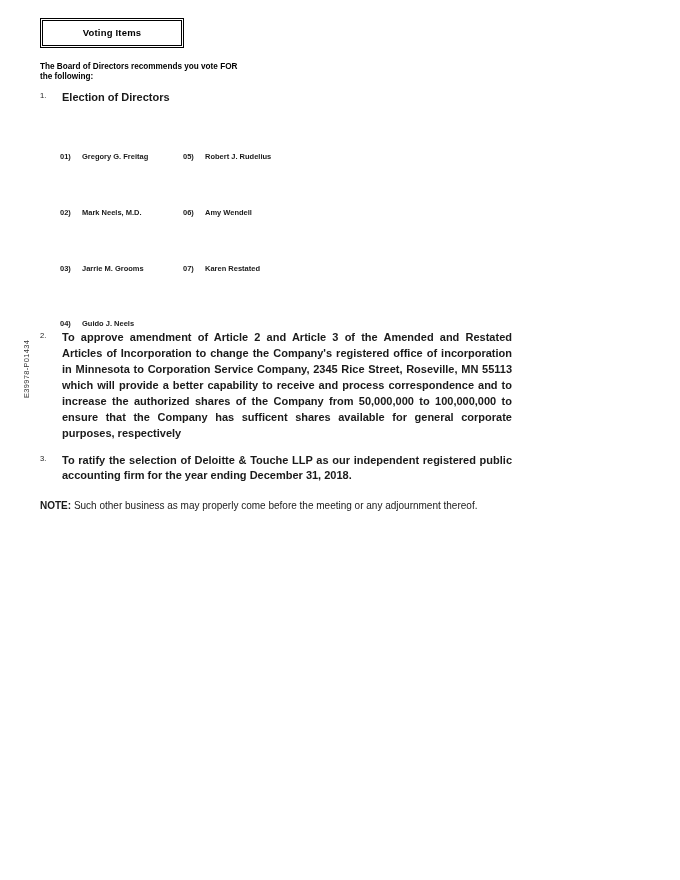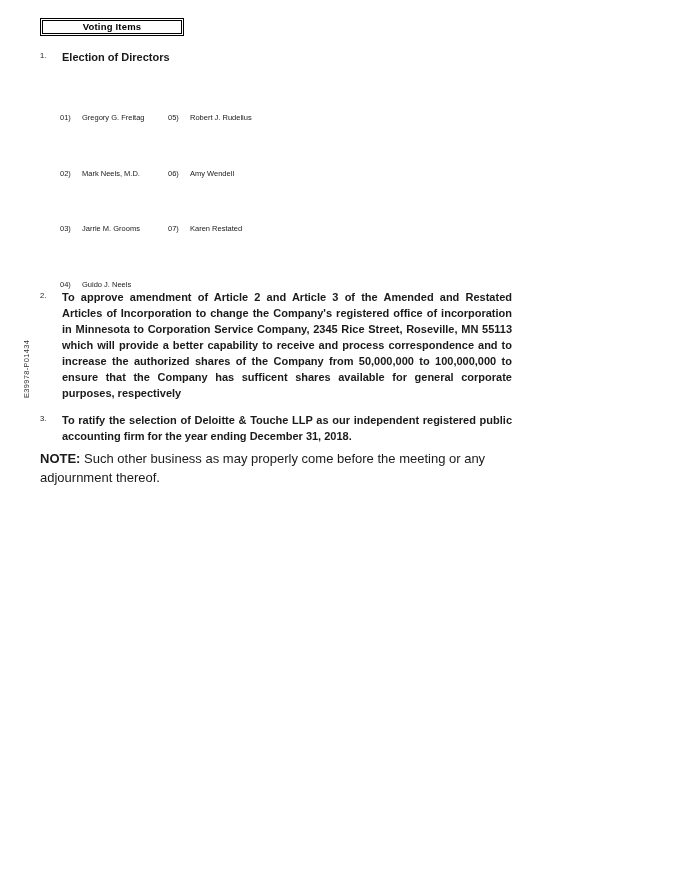--- a/index.html
+++ b/index.html
@@ -40,21 +40,21 @@
     position: absolute;
     left: 40px;
     top: 18px;
     width: 472px;
   }
 
   
   .banner-wrap {
     border: 1px solid #000000;
     width: 144px;
-    height: 18px;
+    height: 30px;
     box-sizing: border-box;
     position: relative;
     margin-bottom: 14px;
   }
   .banner-inner {
     position: absolute;
     left: 1px;
     top: 1px;
     right: 1px;
     bottom: 1px;
@@ -114,21 +114,22 @@
   .nominees-label {
     font-size: 8px;
     font-weight: bold;
     margin-top: 6px;
     margin-bottom: 3px;
     padding-left: 20px;
   }
   .nominee-table {
     padding-left: 20px;
     display: flex;
-    gap: 0px;
+    gap: 15px;
+    font-weight: bold;
   }
   .nominee-col {
     display: block;
   }
   .nominee-col.col-a { width: 108px; }
   .nominee-col.col-b { width: 120px; }
   .nominee-row {
     display: flex;
     align-items: baseline;
     font-size: 7.5px;
@@ -143,22 +144,22 @@
     flex: 1 1 auto;
     margin-top: 44px;
   }
 
   .para-gap {
     height: 9px;
   }
 
   
   .note {
-    margin-top: 5px;
-    font-size: 13px;
+    margin-top: 15px;
+    font-size: 10px;
     line-height: 1.45;
     color: #1a1a1a;
   }
   .note b {
     font-weight: bold;
   }
 </style>
 </head>
 <body>
 
@@ -167,20 +168,24 @@
   <div class="control-number" style="top: 398px;">E39978-P01434</div>
 
   <div class="content">
 
     <div class="banner-wrap">
       <div class="banner-inner">
         <span class="banner-text">Voting Items</span>
       </div>
     </div>
 
+    <div class="rec-heading">
+      <div>The Board of Directors recommends you vote FOR</div>
+      <div>the following:</div>
+    </div>
 
     <div class="item">
       <div class="item-num">1.</div>
       <div class="item-body">Election of Directors</div>
     </div>
 
 
     <div class="nominee-table">
       <div class="nominee-col col-a">
         <div class="nominee-row">

